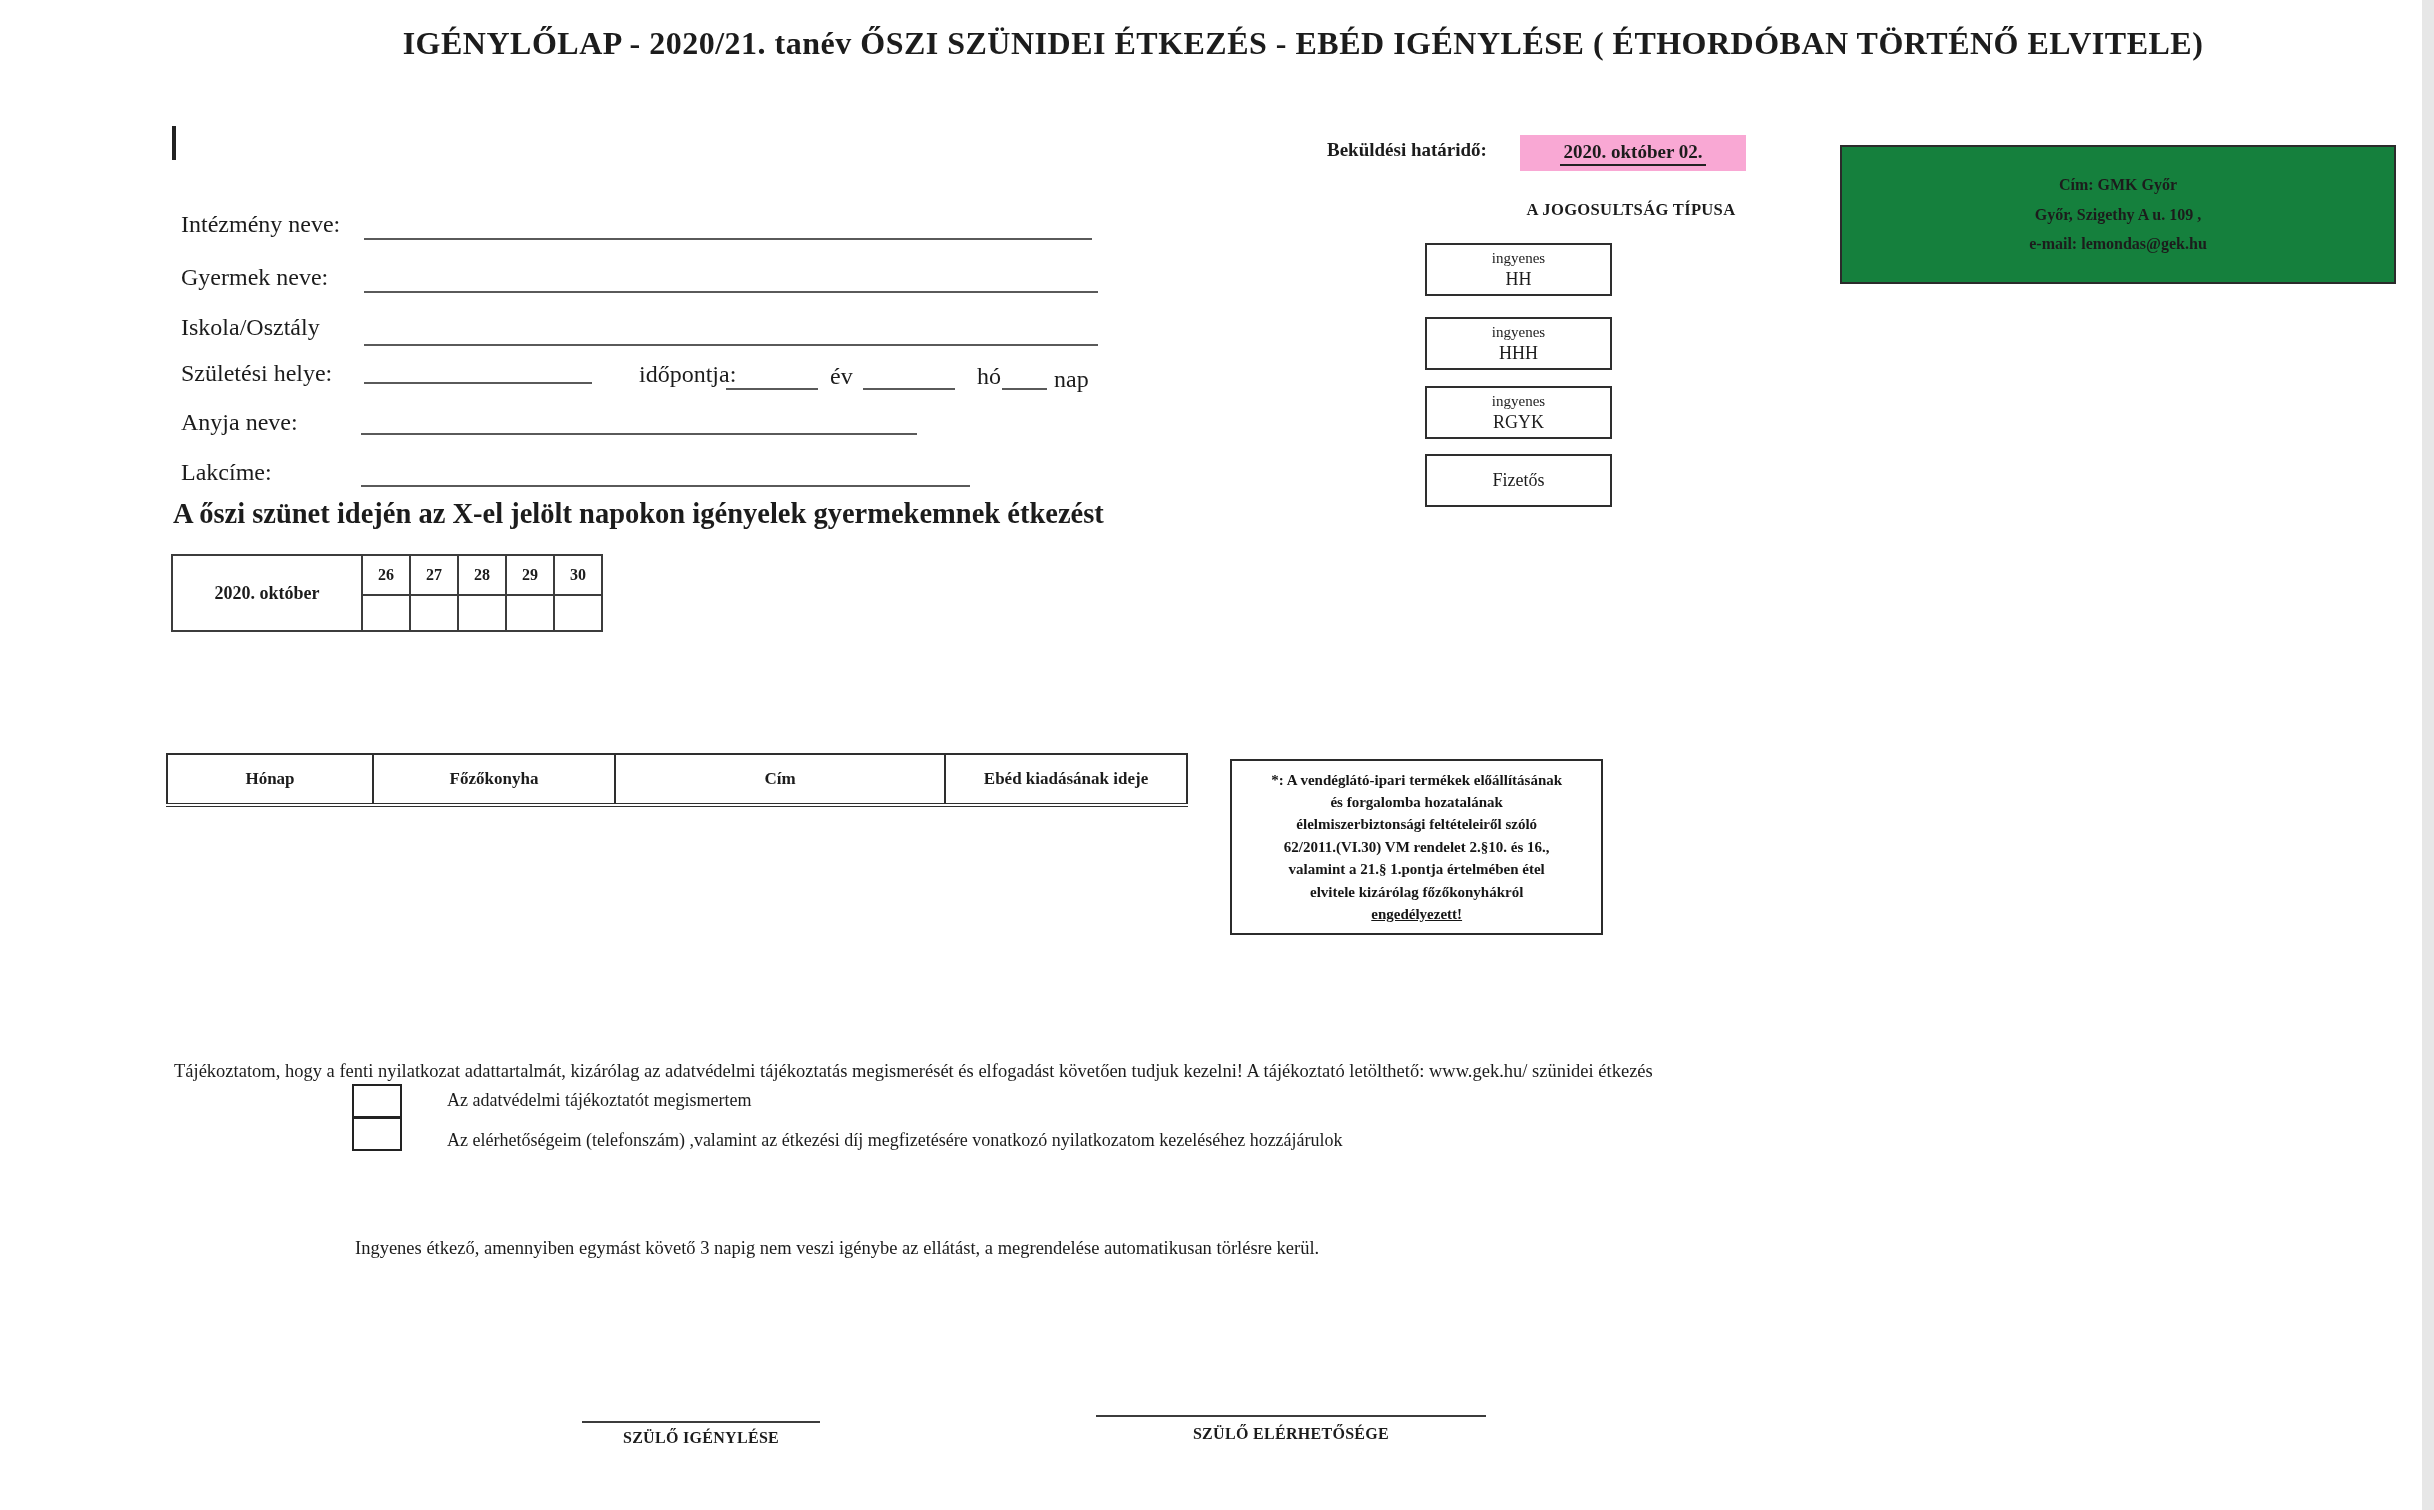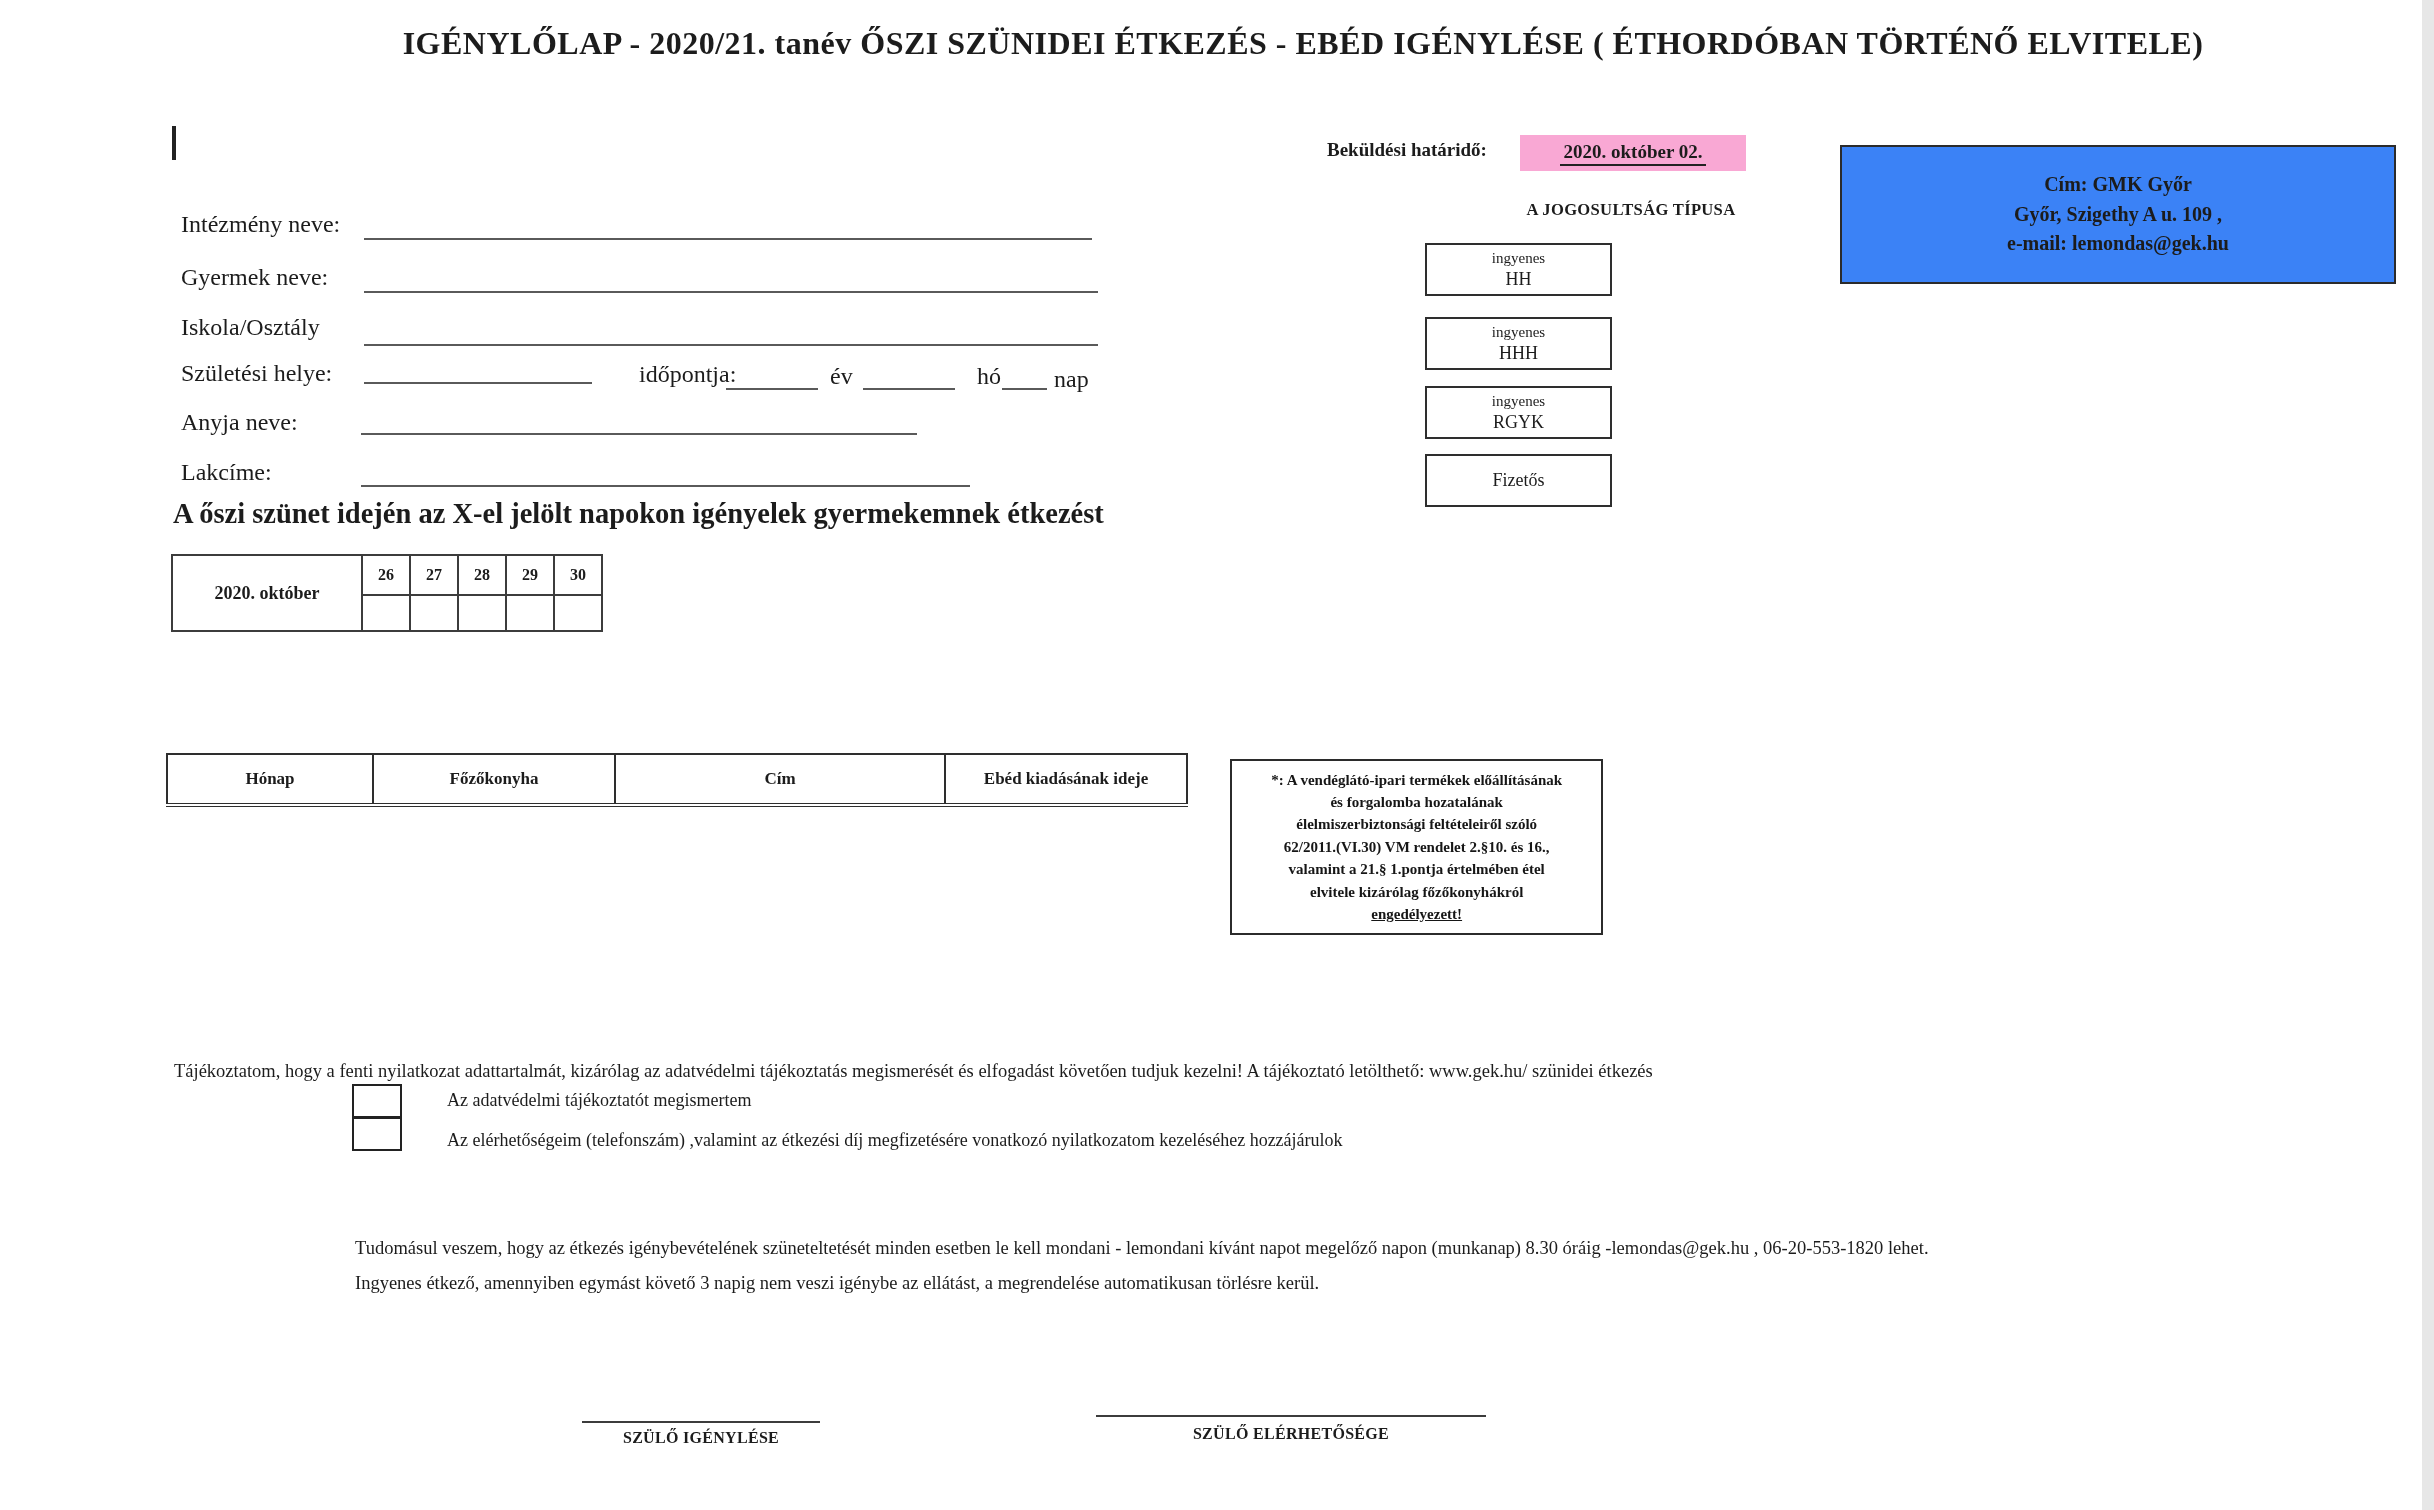--- a/index.html
+++ b/index.html
@@ -43,23 +43,23 @@
   }
   .elig-top{font-size:15px;}
   .elig-code{font-size:18px;}
   .elig-1{top:243px;height:49px;}
   .elig-2{top:317px;height:49px;}
   .elig-3{top:386px;height:49px;}
   .elig-4{top:454px;height:49px;}
 
   .addr-box{
     left:1840px;top:145px;width:552px;height:135px;
-    border:2.9px solid #2b2b2b;background:#3b82f6;
+    border:2.9px solid #2b2b2b;background:#15803d;
     display:flex;flex-direction:column;align-items:center;justify-content:center;
-    text-align:center;font-weight:bold;font-size:20px;line-height:29.5px;
+    text-align:center;font-weight:bold;font-size:16px;line-height:29.5px;
   }
 
   .heading2{left:173px;top:498px;font-size:28.5px;font-weight:bold;white-space:nowrap;}
 
   table{border-collapse:collapse;}
   .oct{left:171px;top:554px;}
   .oct td{border:2.4px solid #3c3c3c;background:#fff;}
   .oct .mon{width:186px;font-weight:bold;font-size:18px;text-align:center;}
   .oct .day{width:44px;height:36px;font-weight:bold;font-size:16px;text-align:center;}
   .oct .blank{height:32px;}
@@ -208,21 +208,20 @@
     <div class="note-underline">engedélyezett!</div>
   </div>
 
   <div class="abs privacy-intro">Tájékoztatom, hogy a fenti nyilatkozat adattartalmát, kizárólag az adatvédelmi tájékoztatás megismerését és elfogadást követően  tudjuk kezelni!   A tájékoztató letölthető: www.gek.hu/ szünidei étkezés</div>
   <div class="abs checkbox cb1"></div>
   <div class="abs checkbox cb2"></div>
   <div class="abs cb-text cb-text-1">Az adatvédelmi tájékoztatót megismertem</div>
   <div class="abs cb-text cb-text-2">Az elérhetőségeim (telefonszám) ,valamint  az étkezési díj megfizetésére vonatkozó nyilatkozatom kezeléséhez hozzájárulok</div>
 
   <div class="abs ack">
-    <div>Tudomásul veszem, hogy az étkezés igénybevételének szüneteltetését minden esetben le kell mondani  - lemondani kívánt napot megelőző napon (munkanap) 8.30 óráig  -lemondas@gek.hu , 06-20-553-1820 lehet.</div>
     <div>Ingyenes étkező, amennyiben egymást követő 3 napig nem veszi igénybe az ellátást, a megrendelése automatikusan törlésre kerül.</div>
   </div>
 
   <div class="abs sig-line sig-line-left"></div>
   <div class="abs sig-label sig-label-left">SZÜLŐ IGÉNYLÉSE</div>
   <div class="abs sig-line sig-line-right"></div>
   <div class="abs sig-label sig-label-right">SZÜLŐ ELÉRHETŐSÉGE</div>
 
 </div>
 

